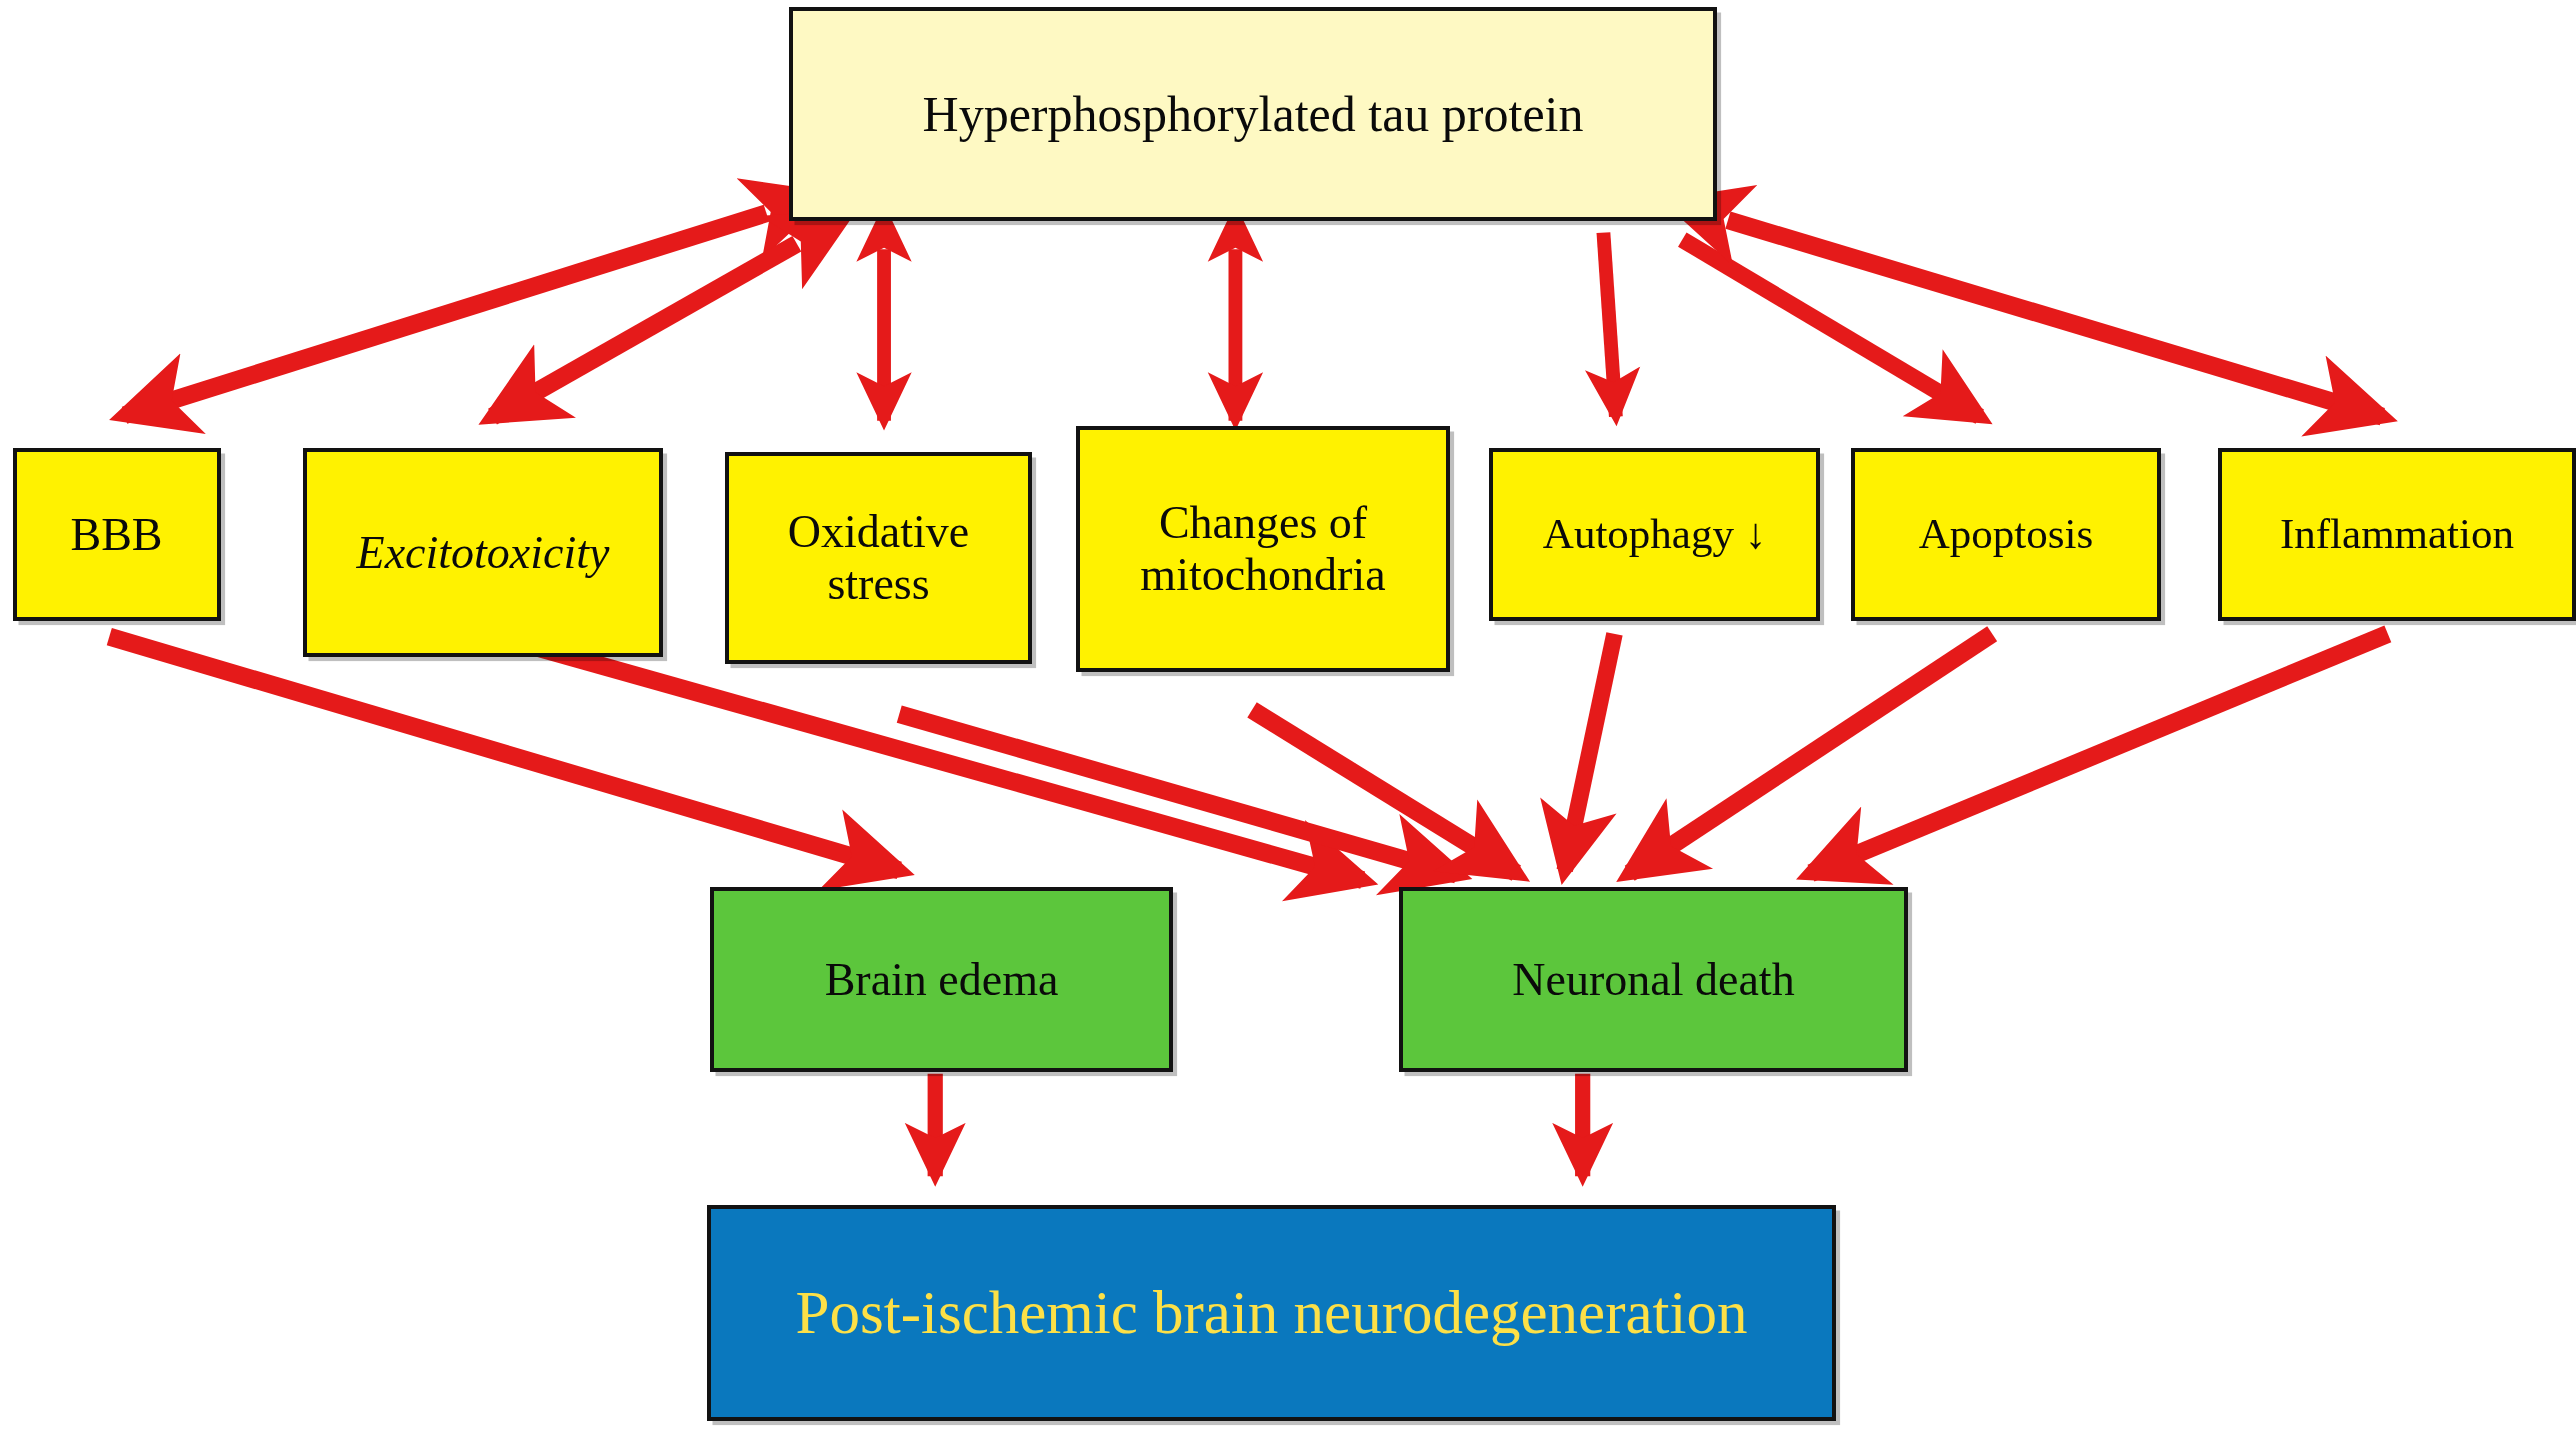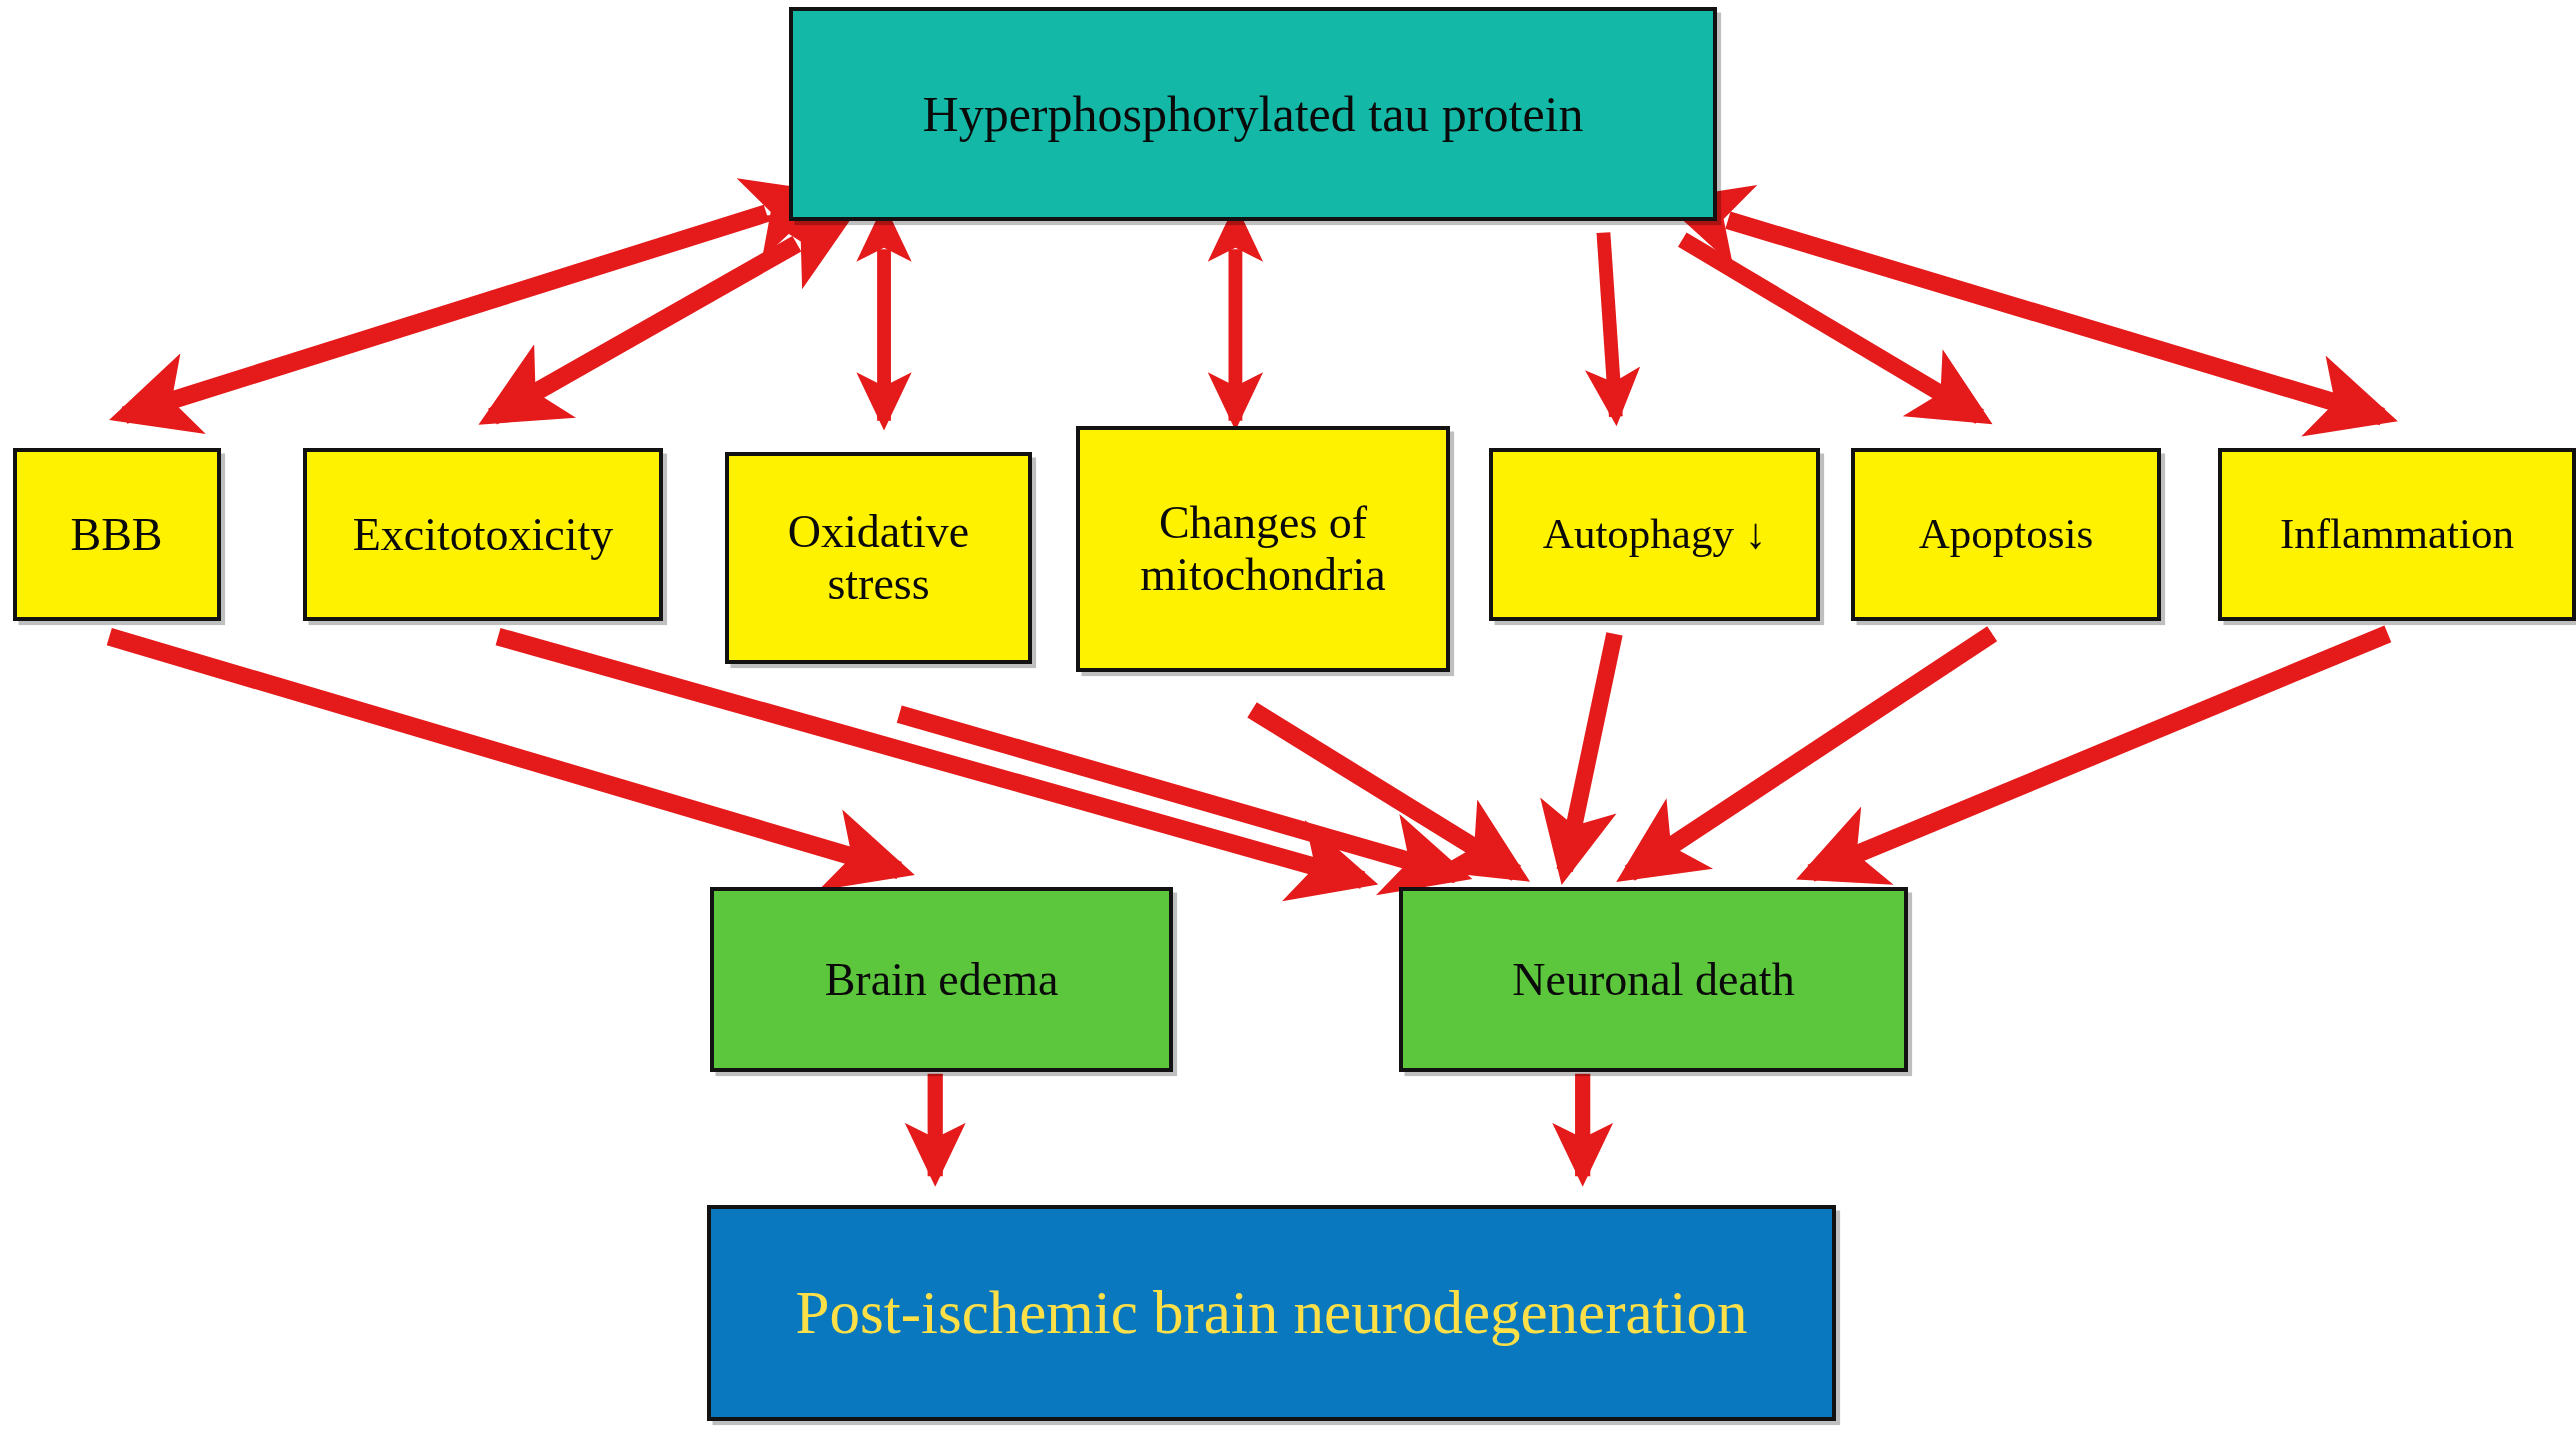--- a/index.html
+++ b/index.html
@@ -34,21 +34,21 @@
     color: #0a0a0a;
     box-shadow: 4.8px 4.8px 0 -0.7px rgba(0,0,0,0.25);
     z-index: 5;
   }
   .node-label {
     display: block;
     width: 100%;
     padding: 0 5.5px;
     white-space: pre-line;
   }
-  .node-red   { background: #14b8a6; }
+  .node-red   { background: #fef9c3; }
   .node-yellow{ background: #FFF200; }
   .node-green { background: #5CC63C; }
   .node-blue  { background: #0A78BE; }
   .t-72 { font-size: 50px; }
   .t-66 { font-size: 46px; }
   .t-62 { font-size: 43px; text-align: center; }
   .t-88 { font-size: 61px; }
   .blue-text { color: #fde047; }
 </style>
 </head>
@@ -109,21 +109,21 @@
   </svg>
 
   <div class="node node-red t-72" style="left:789px; top:7px; width:928px; height:214px;">
     <span class="node-label">Hyperphosphorylated tau protein</span>
   </div>
 
   <div class="node node-yellow t-66" style="left:12.5px; top:448px; width:208px; height:173px;justify-content:center;">
     <span class="node-label">BBB</span>
   </div>
 
-  <div class="node node-yellow t-66" style="left:303px; top:448px; width:360px; height:173px;">
+  <div class="node node-yellow t-66" style="left:303px; top:448px; width:360px; height:209px;font-style:italic;">
     <span class="node-label">Excitotoxicity</span>
   </div>
 
   <div class="node node-yellow t-66" style="left:725px; top:452px; width:307px; height:212px;">
     <span class="node-label">Oxidative
 stress</span>
   </div>
 
   <div class="node node-yellow t-66" style="left:1076px; top:426px; width:374px; height:246px;">
     <span class="node-label">Changes of

